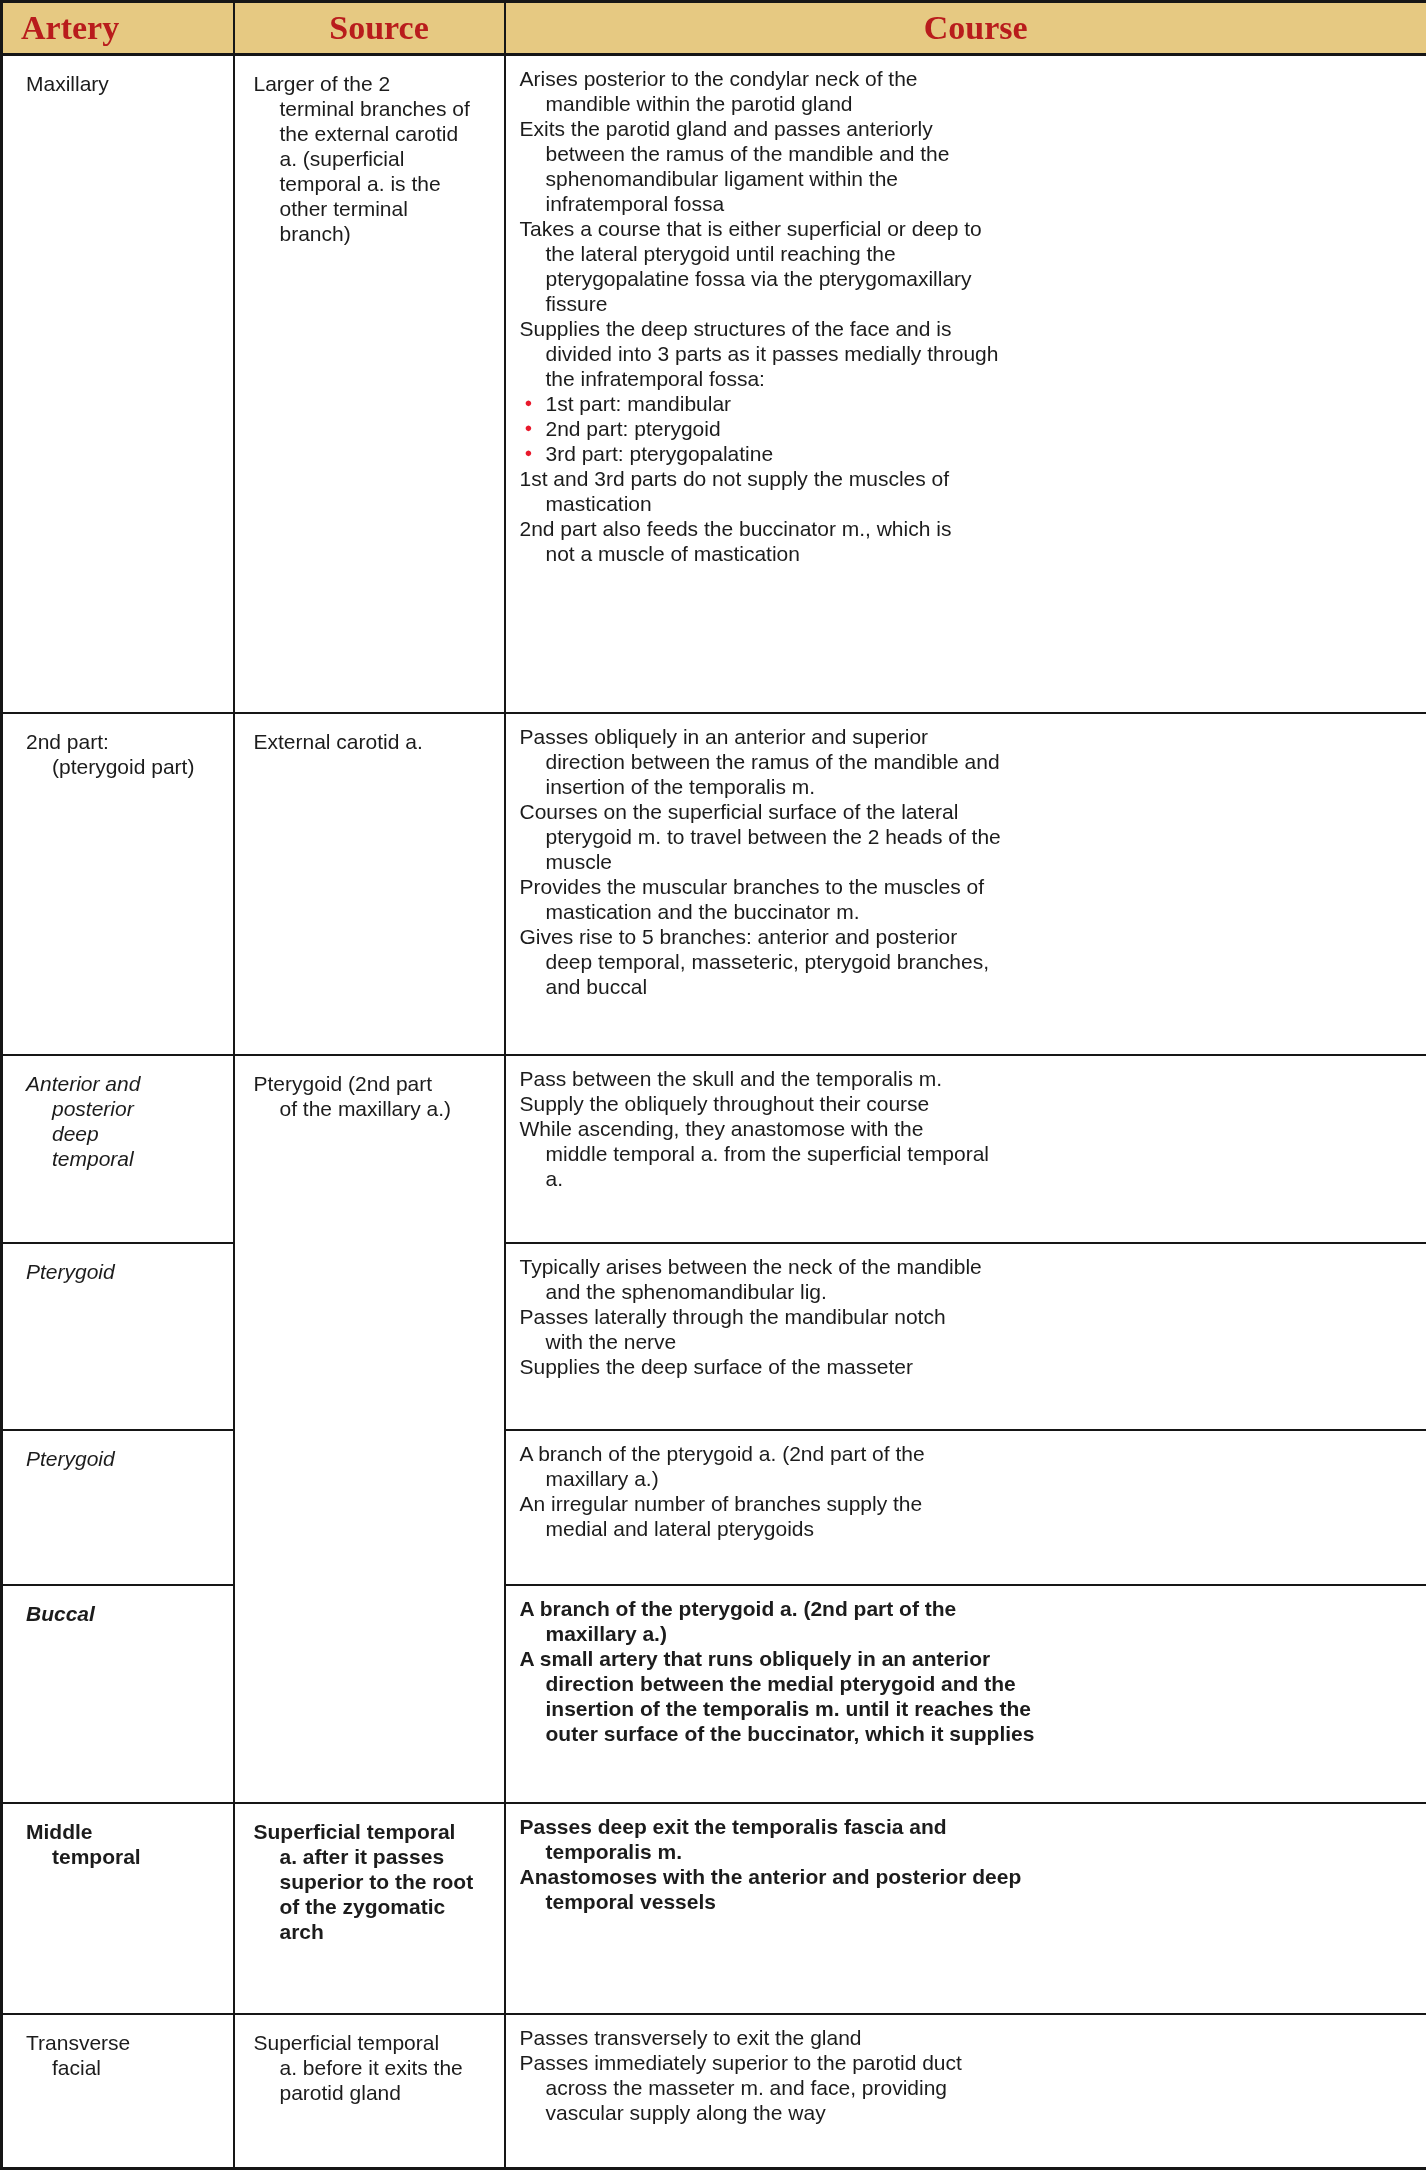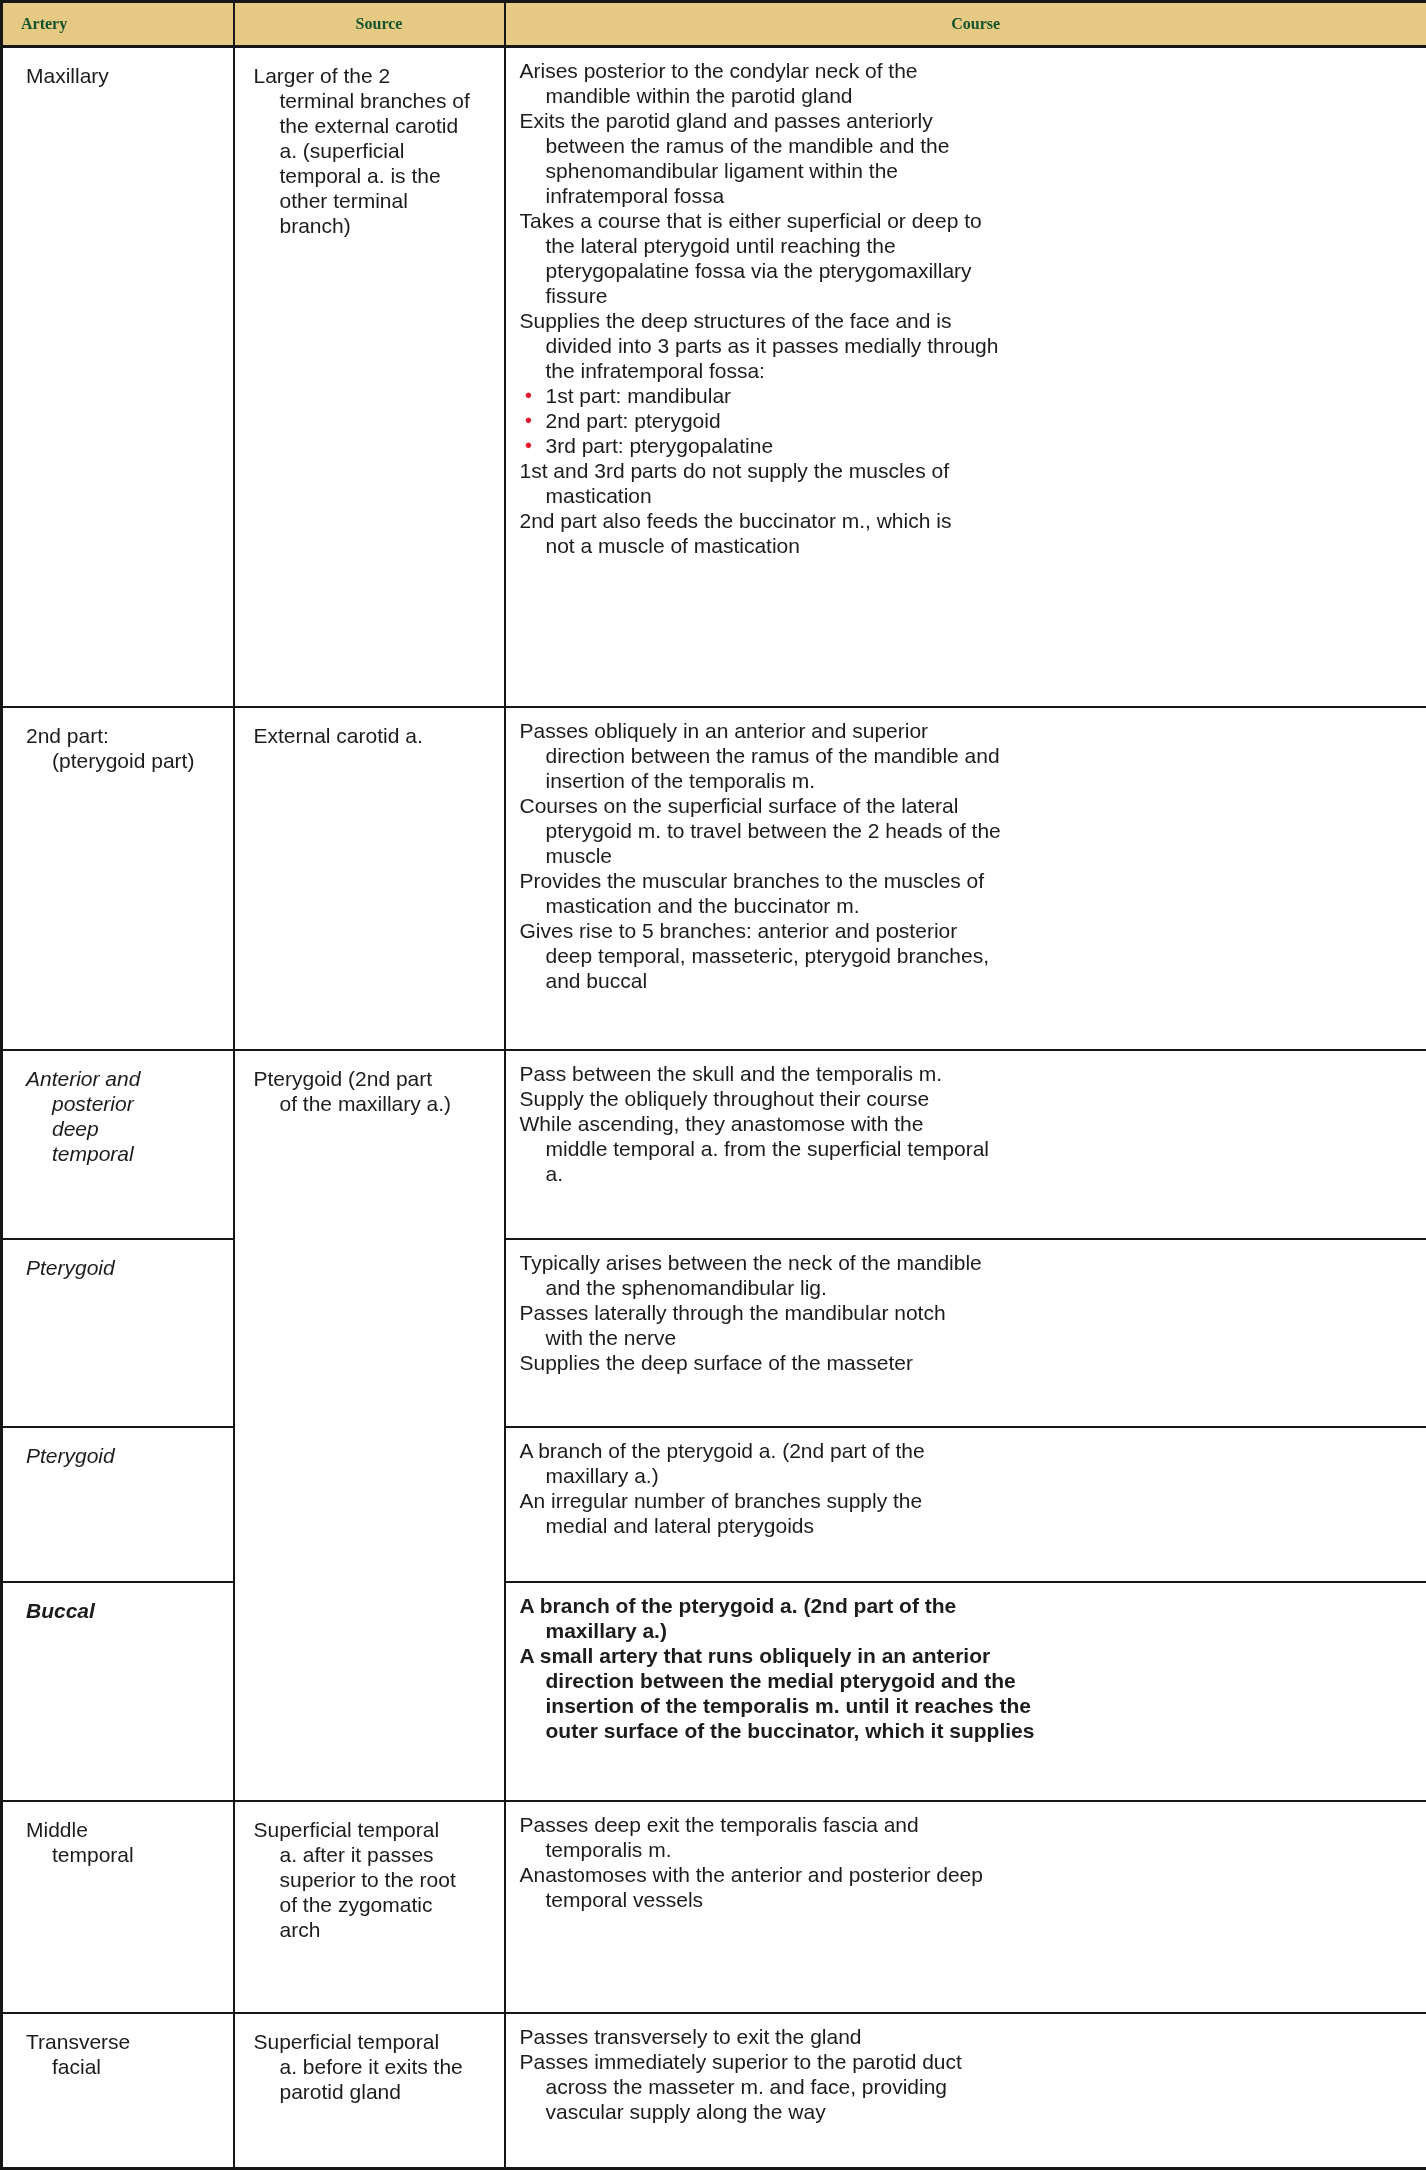--- a/index.html
+++ b/index.html
@@ -6,33 +6,33 @@
   body{font-family:"Liberation Sans", sans-serif;color:#1c1c1c;}
   .table-wrap{width:1426px;height:2170px;box-sizing:border-box;}
   table{width:1426px;height:2170px;border-collapse:collapse;table-layout:fixed;
         border:3px solid #161616;}
   col.c-artery{width:232px;}
   col.c-source{width:271px;}
   col.c-course{width:923px;}
   th,td{border:2px solid #161616;vertical-align:top;box-sizing:border-box;
         padding:10px 10px 8px 14px;}
   thead th{background:#e6c982;font-family:"Liberation Serif", serif;
-           font-weight:bold;font-size:16px;padding:6px 8px;height:45px;
-           vertical-align:middle;color:#14532d;}
+           font-weight:bold;font-size:34px;padding:6px 8px;height:45px;
+           vertical-align:middle;color:#b91c1c;}
   thead th.left{text-align:left;padding-left:18px;}
   thead th.center{text-align:center;padding-left:28px;}
   thead tr{border-bottom:3px solid #161616;}
   tbody{font-size:21px;line-height:25px;}
   tbody tr:nth-child(1){height:658px;}
   tbody tr:nth-child(2){height:342px;}
   tbody tr:nth-child(3){height:188px;}
   tbody tr:nth-child(4){height:187px;}
   tbody tr:nth-child(5){height:155px;}
   tbody tr:nth-child(6){height:218px;font-weight:bold;}
-  tbody tr:nth-child(7){height:211px;}
+  tbody tr:nth-child(7){height:211px;font-weight:bold;}
   tbody tr:nth-child(8){height:155px;}
   td.artery{padding-left:18px;}
   td.artery.italic .hang{font-style:italic;}
   .hang{padding-left:26px;text-indent:-26px;white-space:pre-line;margin:5px;}
   .course-item{padding-left:26px;text-indent:-26px;white-space:pre-line;margin:0;}
   .bullet-item{position:relative;padding-left:26px;text-indent:0;margin:0;}
   .bullet-item .dot{position:absolute;left:5px;top:-1px;color:#e8192c;
                     font-size:13px;}
 </style>
 </head>

